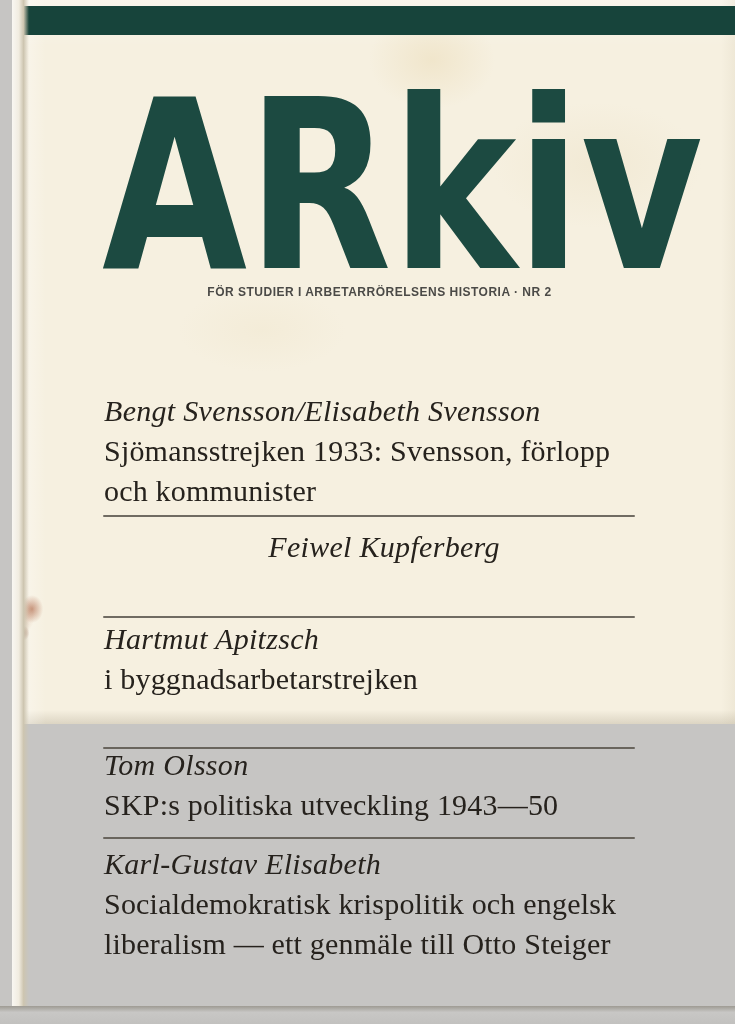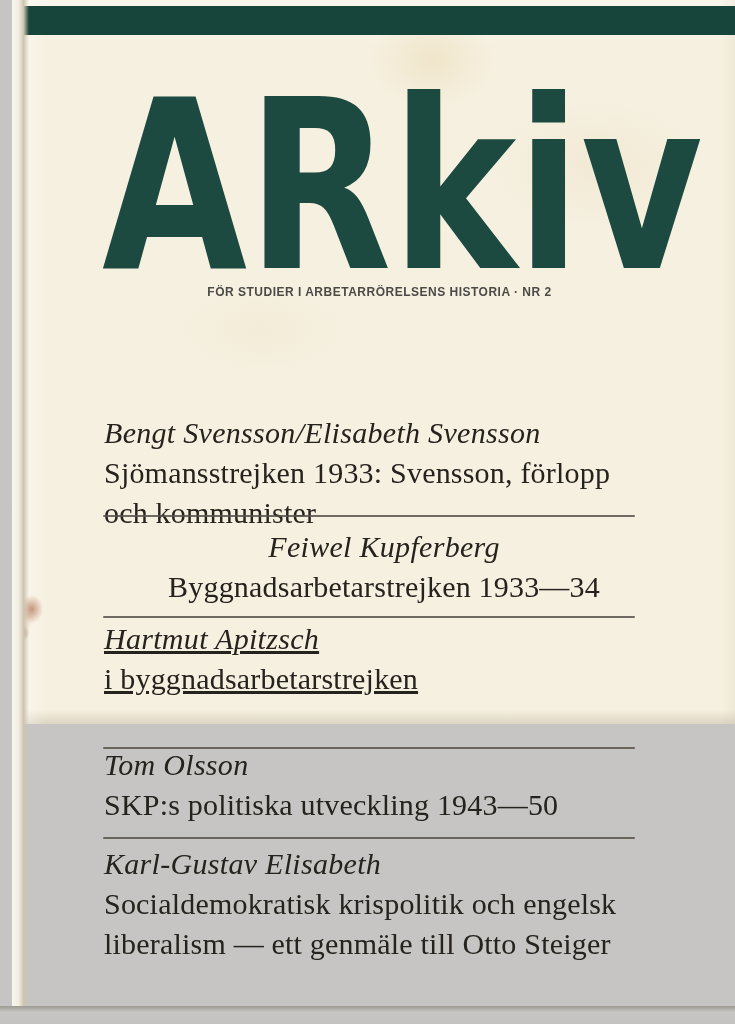--- a/index.html
+++ b/index.html
@@ -54,21 +54,21 @@
   
   .entry{
     position:absolute;left:92px;width:560px;
     font-size:30px;line-height:40px;color:#26221d;
   }
   .entry .author{
     font-style:italic;
     letter-spacing:.3px;
   }
   .entry .title{letter-spacing:.2px;}
-  .e1{top:391px;margin-top:22px;} .e2{top:527px;text-align:center;} .e3{top:619px;text-decoration:underline;} .e4{top:745px;} .e5{top:844px;}
+  .e1{top:391px;} .e2{top:527px;text-align:center;} .e3{top:619px;} .e4{top:745px;} .e5{top:844px;}
   .rule{
     position:absolute;left:91px;width:532px;height:2px;
     background:#58534b;opacity:.85;border-radius:1px;
   }
   .r1{top:515px;} .r2{top:616px;} .r3{top:747px;} .r4{top:837px;}
   
   .stain{
     position:absolute;left:0;top:583px;width:46px;height:64px;
     background-image:
       radial-gradient(16px 20px at 20px 26px, rgba(154,64,28,.50), rgba(154,64,28,0) 70%),
@@ -94,21 +94,20 @@
     <section class="entry e1">
       <div class="author">Bengt Svensson/Elisabeth Svensson</div>
       <div class="title">Sjömansstrejken 1933: Svensson, förlopp</div>
       <div class="title">och kommunister</div>
     </section>
 
     <div class="rule r1"></div>
 
     <section class="entry e2">
       <div class="author">Feiwel Kupferberg</div>
-      <div class="title">Byggnadsarbetarstrejken 1933—34</div>
     </section>
 
     <div class="rule r2"></div>
 
     <section class="entry e3">
       <div class="author">Hartmut Apitzsch</div>
       <div class="title">i byggnadsarbetarstrejken</div>
     </section>
 
     <div class="rule r3"></div>

